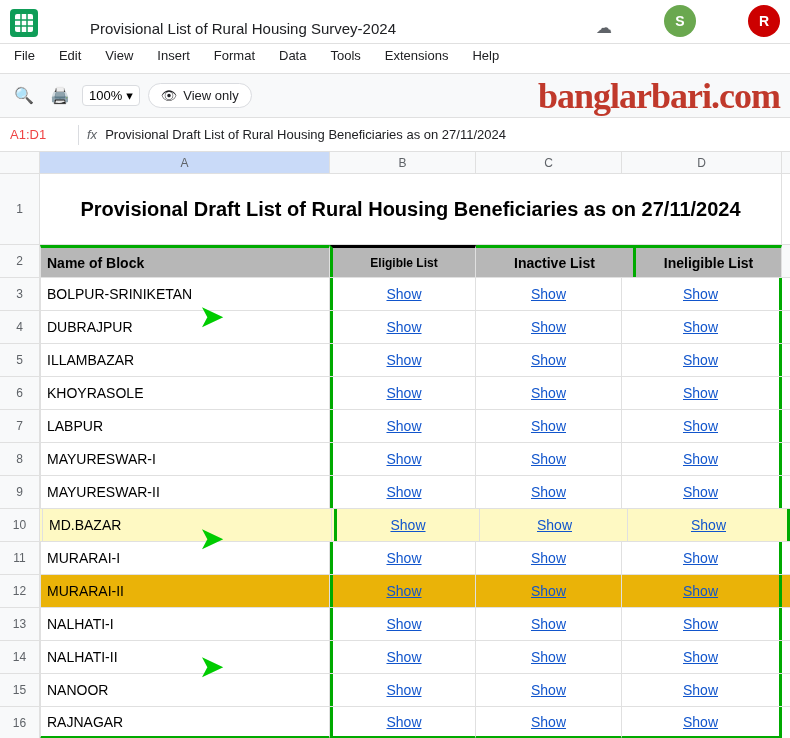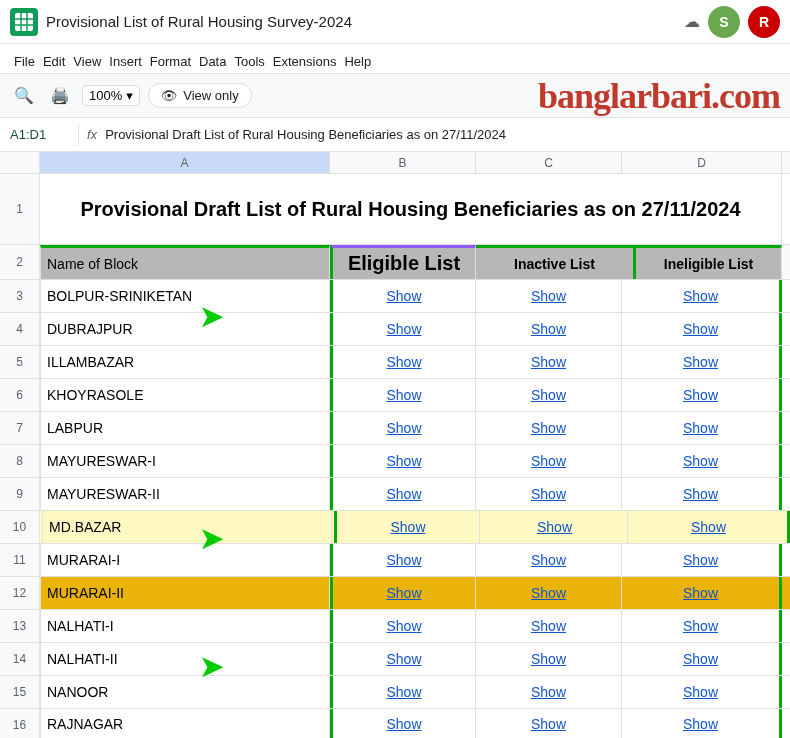--- a/index.html
+++ b/index.html
@@ -1,25 +1,26 @@
 <!DOCTYPE html>
 <html><head>
   <meta charset="utf-8">
   <style>
     * { margin: 0; padding: 0; box-sizing: border-box; }
     body { font-family: Arial, sans-serif; background: #f8f9fa; width: 790px; height: 738px; overflow: hidden; }
 
     
     .top-bar {
       display: flex;
-      align-items: center;
+      align-items: flex-end;
       background: #fff;
       padding: 6px 10px;
       border-bottom: 1px solid #e0e0e0;
       height: 44px;
+      gap: 44px;
     }
     .app-icon {
       width: 28px; height: 28px;
       background: #0f9d58;
       border-radius: 4px;
       display: flex; align-items: center; justify-content: center;
       margin-right: 8px;
       flex-shrink: 0;
     }
     .doc-title {
@@ -32,26 +33,26 @@
     .avatar-circle {
       width: 32px; height: 32px; border-radius: 50%;
       display: flex; align-items: center; justify-content: center;
       font-weight: bold; font-size: 14px; color: #fff;
       margin-left: 8px;
     }
 
     
     .menu-bar {
       display: flex;
-      align-items: flex-end;
+      align-items: flex-start;
       background: #fff;
       padding: 2px 10px;
       height: 30px;
       border-bottom: 1px solid #e0e0e0;
-      gap: 0;
+      gap: 16px;
     }
     .menu-item {
       font-size: 13px;
       color: #202124;
       cursor: pointer;
       padding: 2px 4px;
     }
 
     
     .toolbar {
@@ -106,21 +107,21 @@
       align-items: center;
       background: #fff;
       padding: 0 10px;
       height: 34px;
       border-bottom: 1px solid #e0e0e0;
       gap: 8px;
     }
     .cell-ref {
       width: 60px;
       font-size: 13px;
-      color: #14532d;
+      color: #ef4444;
       font-weight: 500;
     }
     .formula-divider {
       width: 1px; height: 20px;
       background: #dadce0;
     }
     .fx-label { font-size: 13px; color: #5f6368; font-style: italic; }
     .formula-text { font-size: 13px; color: #202124; }
 
     
@@ -275,22 +276,22 @@
     <div class="col-header col-d">D</div>
   </div>
 
   <div class="grid-row" style="background:#fff;">
     <div class="row-num">1</div>
     <div class="title-cell" style="border-right:1px solid #e0e0e0;">Provisional Draft List of Rural Housing Beneficiaries as on 27/11/2024</div>
   </div>
 
   <div class="grid-row">
     <div class="row-num">2</div>
-    <div class="cell cell-a header-cell" style="font-size:14px;font-weight:400;border-top:3px solid #00aa00;border-left:1px solid #e0e0e0;">Name of Block</div>
-    <div class="cell cell-b header-cell" style="font-size:20px;font-weight:600;border-top:3px solid #8b5cf6;border-left:3px solid #00aa00;">Eligible List</div>
+    <div class="cell cell-a header-cell" style="font-size:14px;font-weight:700;border-top:3px solid #00aa00;border-left:1px solid #e0e0e0;">Name of Block</div>
+    <div class="cell cell-b header-cell" style="font-size:12px;font-weight:600;border-top:3px solid #000000;border-left:3px solid #00aa00;">Eligible List</div>
     <div class="cell cell-d header-cell" style="font-size:14px;font-weight:600;border-top:3px solid #00aa00;border-right:3px solid #00aa00;">Inactive List</div>
     <div class="cell cell-c header-cell" style="font-size:14px;font-weight:600;border-top:3px solid #00aa00;">Ineligible List</div>
   </div>
 
   <div id="data-rows">
       <div class="grid-row" style="background: rgb(255, 255, 255);">
       <div class="row-num">3</div>
       <div class="cell cell-a data-cell-a" style="border-left:1px solid #e0e0e0;">BOLPUR-SRINIKETAN</div>
       <div class="cell cell-b" style="border-left:3px solid #00aa00;">
         <span class="show-link">Show</span>

